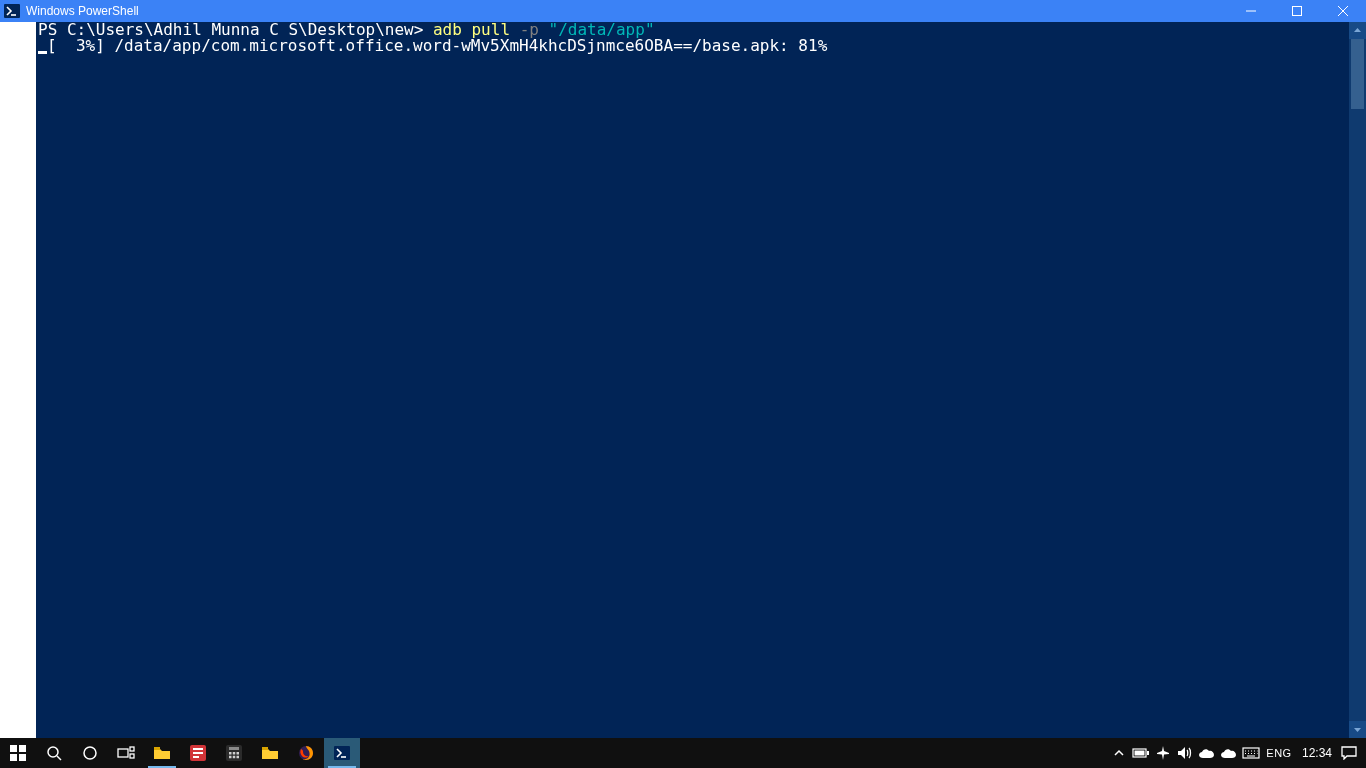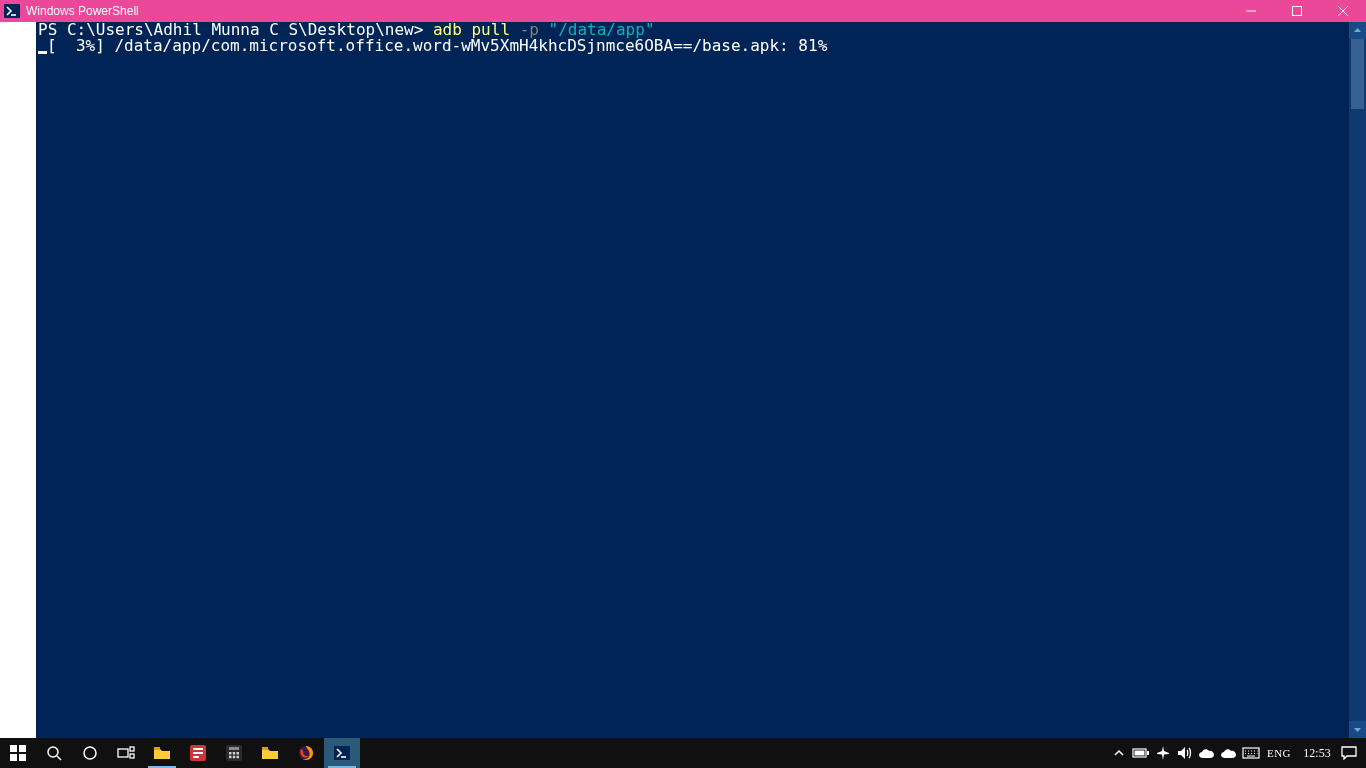--- a/index.html
+++ b/index.html
@@ -2,21 +2,21 @@
 <html><head>
 <meta charset="utf-8">
 <style>
 * { margin: 0; padding: 0; box-sizing: border-box; }
 html, body { width: 1366px; height: 768px; overflow: hidden; font-family: "Segoe UI", Tahoma, sans-serif; }
 
 
 .window { width: 1366px; height: 738px; display: flex; flex-direction: column; }
 .titlebar {
   height: 22px;
-  background: #ec4899;
+  background: #3b82f6;
   display: flex; align-items: center; color: #ffffff;
   font-size: 12px;
 }
 .titlebar .icon { width: 16px; height: 16px; margin: 0 6px 0 4px; display:flex; align-items:center; justify-content:center; }
 .titlebar .title { flex: 0 0 auto; }
 .titlebar .spacer { flex: 1 1 auto; }
 .titlebar .win-btn {
   width: 46px; height: 22px;
   display: flex; align-items: center; justify-content: center;
   color: #ffffff;
@@ -68,21 +68,21 @@
   width:36px;
   display:flex; align-items:center; justify-content:center;
   position:relative;
 }
 .tb-item.active { background:#2a5a77; }
 .tb-item.open::after{
   content:""; position:absolute; bottom:0; left:4px; right:4px; height:2px;
   background:#76b9ed;
 }
 .tb-mid { flex:1 1 auto; }
-.tb-right { display:flex; align-items:center; gap:0;font-family:Liberation Serif, serif; }
+.tb-right { display:flex; align-items:center; gap:0; }
 .tray-ic {
   width:22px; height:30px;
   display:flex; align-items:center; justify-content:center;
 }
 .lang { width:34px; font-size:11px; text-align:center; line-height:30px; letter-spacing:.5px;}
 .clock { width:42px; font-size:12px; text-align:center; line-height:30px;}
 .showdesk { width:6px; border-left:1px solid #3a3a3a; }
 svg { display:block; }
 </style>
 </head>
@@ -270,21 +270,21 @@
       <svg width="18" height="12" viewBox="0 0 18 12" fill="none" stroke="#fff" stroke-width="1.2">
         <rect x="1" y="1" width="16" height="10"></rect>
         <g stroke-width="1">
           <path d="M3 4h1M6 4h1M9 4h1M12 4h1M15 4h0.5"></path>
           <path d="M3 6.5h1M6 6.5h1M9 6.5h1M12 6.5h1M15 6.5h0.5"></path>
           <path d="M5 9h8"></path>
         </g>
       </svg>
     </div>
     <div class="tray-ic lang">ENG</div>
-    <div class="tray-ic clock">12:53</div>
+    <div class="tray-ic clock">12:34</div>
     <div class="tray-ic">
       <svg width="16" height="14" viewBox="0 0 16 14" fill="none" stroke="#fff" stroke-width="1.3">
         <path d="M1 1h14v9H6l-3 3V10H1z"></path>
       </svg>
     </div>
     <div class="showdesk"></div>
   </div>
 </div>
 
 </body></html>

